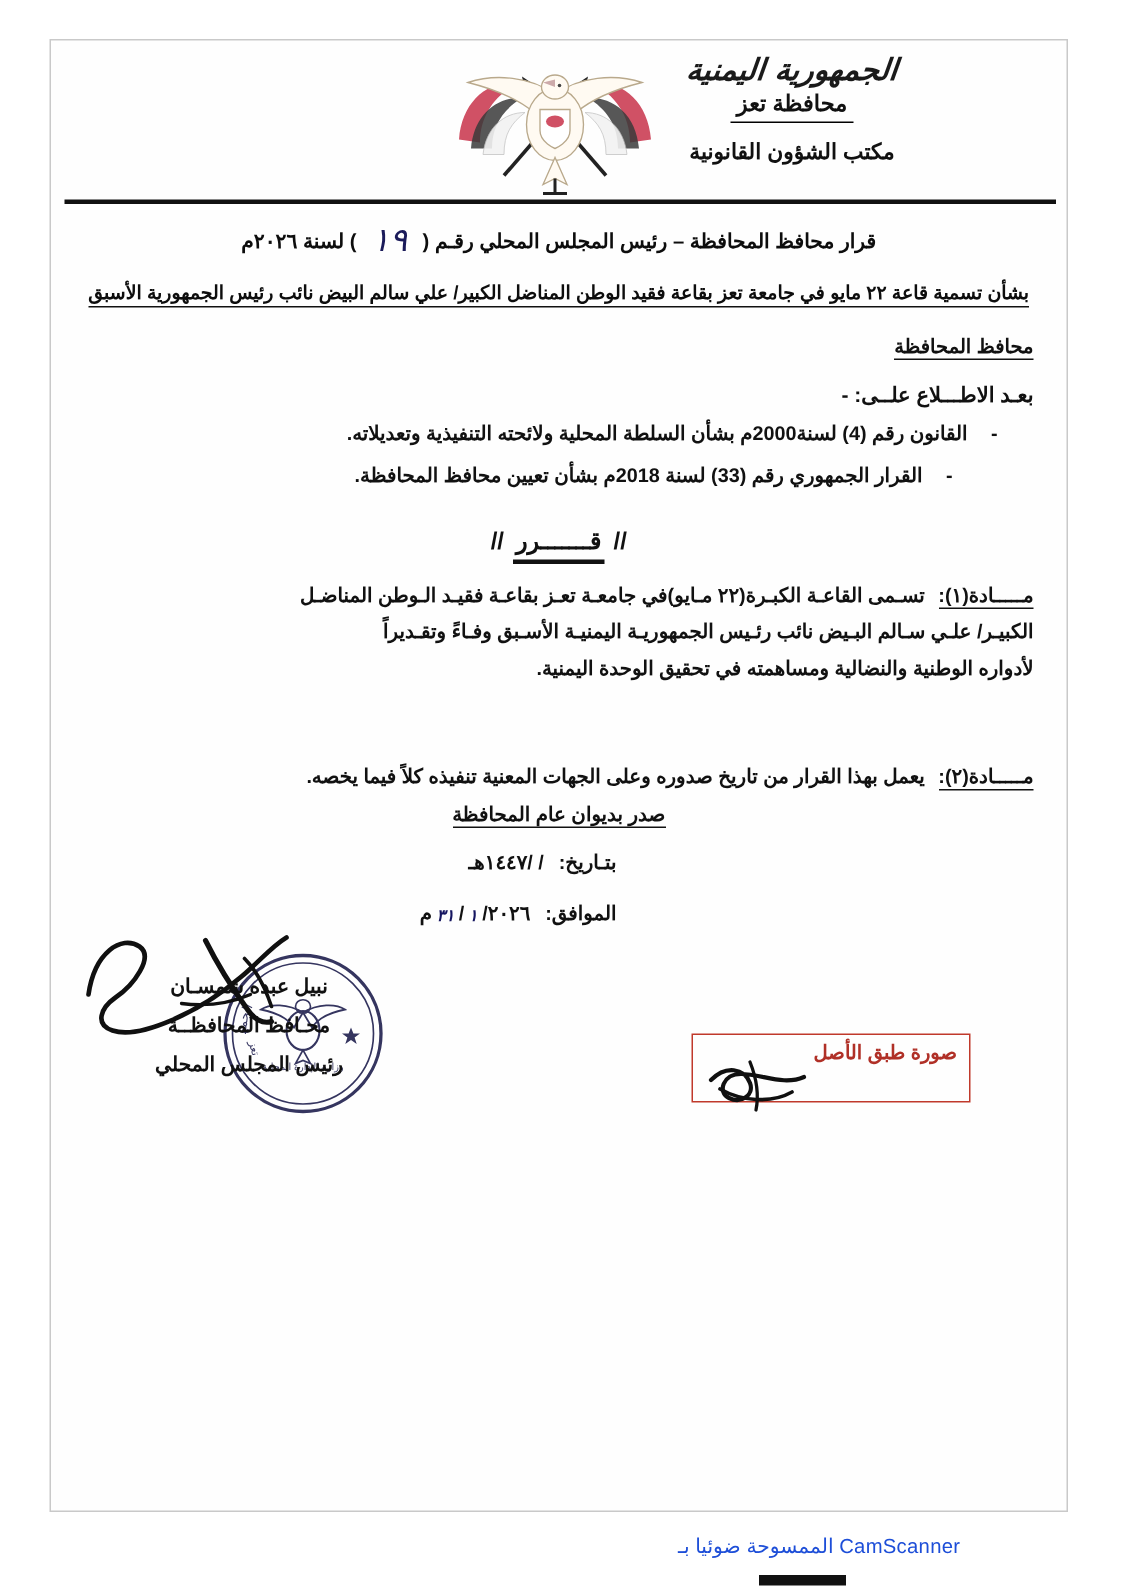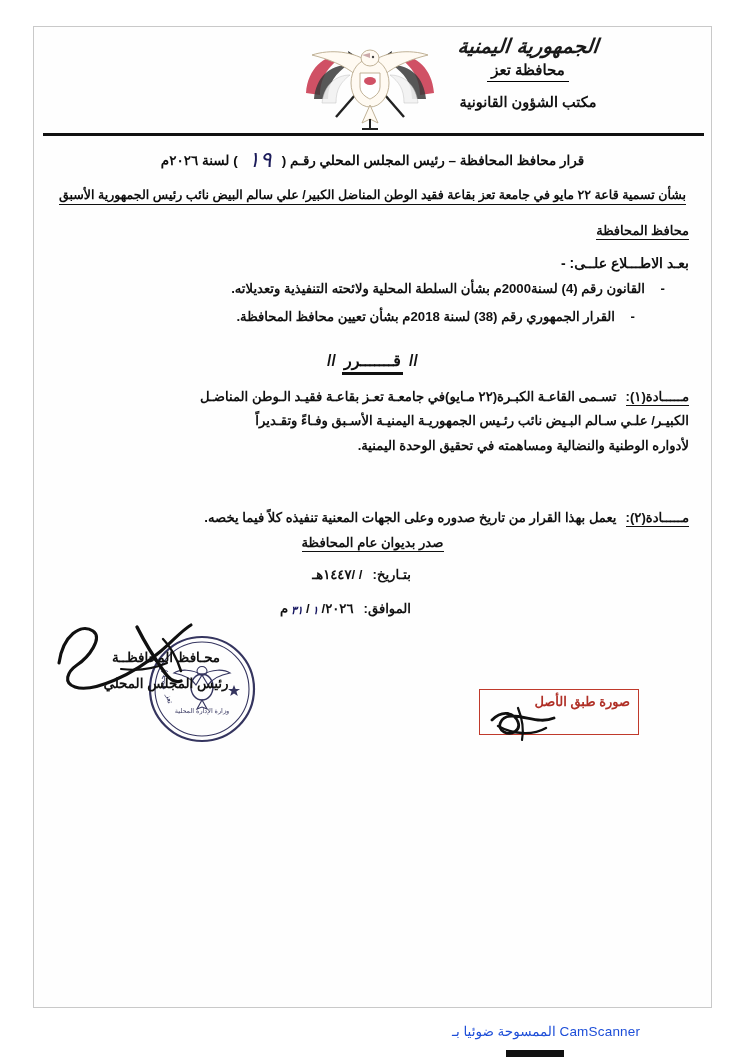--- a/index.html
+++ b/index.html
@@ -295,23 +295,23 @@
     top: 608px;
     width: 108px;
     height: 108px;
     z-index: 2;
     opacity: 0.88;
   }
 
   
   #red-stamp {
     position: absolute;
-    left: 445px;
+    left: 427px;
     top: 662px;
-    width: 160px;
+    width: 186px;
     height: 46px;
     border: 1.6px solid #c0392b;
     box-sizing: border-box;
     z-index: 3;
   }
   #red-stamp-text {
     position: absolute;
     top: 4px;
     right: 8px;
     font-family: "Liberation Sans", sans-serif;
@@ -427,21 +427,21 @@
   <div id="preamble">
     <div id="preamble-lead">بعـد الاطـــلاع علــى: -</div>
 
     <div class="pre-item" id="pre-item-0">
       <span class="dash">-</span>
       <span>القانون رقم (4) لسنة2000م بشأن السلطة المحلية ولائحته التنفيذية وتعديلاته.</span>
     </div>
 
     <div class="pre-item" id="pre-item-1">
       <span class="dash">-</span>
-      <span>القرار الجمهوري رقم (38) لسنة 2018م بشأن تعيين محافظ المحافظة.</span>
+      <span>القرار الجمهوري رقم (33) لسنة 2018م بشأن تعيين محافظ المحافظة.</span>
     </div>
   </div>
 
   <div id="qarrar-wrap">
     <span class="slashes">//</span><span id="qarrar">قـــــــرر</span><span class="slashes">//</span>
   </div>
 
   <div class="article" id="article-1">
     <span class="art-label">مـــــادة(١):</span><span class="art-body">تسـمى القاعـة الكبـرة(٢٢ مـايو)في جامعـة تعـز بقاعـة فقيـد الـوطن المناضـل</span>
     <span class="line-2">الكبيـر/ علـي سـالم البـيض نائب رئـيس الجمهوريـة اليمنيـة الأسـبق وفـاءً وتقـديراً</span>
@@ -490,20 +490,21 @@
   <div id="sig-pen">
     <svg viewBox="0 0 200 90" width="200" height="90" aria-hidden="true">
       <path d="M18 46 C22 18 40 6 52 14 C62 21 48 40 36 48 C26 55 22 66 34 70 C52 76 92 58 120 34 C132 24 140 14 150 8" fill="none" stroke="#101010" stroke-width="3.1" stroke-linecap="round"></path>
       <path d="M96 10 C104 26 114 42 124 56 C128 62 134 66 140 64" fill="none" stroke="#101010" stroke-width="3.4" stroke-linecap="round"></path>
       <path d="M122 22 C130 30 136 42 140 54" fill="none" stroke="#101010" stroke-width="2.4" stroke-linecap="round"></path>
       <path d="M80 52 C96 54 112 52 126 46" fill="none" stroke="#101010" stroke-width="2.2" stroke-linecap="round"></path>
     </svg>
   </div>
 
   <div id="signature-block">
+    <div>نبيل عبده شمسـان</div>
     <div>محـافظ المحافظــة</div>
     <div>رئيس المجلس المحلي</div>
   </div>
 
   <div id="red-stamp">
     <div id="red-stamp-text">صورة طبق الأصل</div>
     <div id="red-stamp-sig">
       <svg viewBox="0 0 96 40" width="96" height="40" aria-hidden="true">
         <path d="M4 16 C14 6 26 8 30 18 C33 26 24 32 16 28 C8 24 12 12 24 12 C38 12 52 20 66 14" fill="none" stroke="#101010" stroke-width="2.8" stroke-linecap="round"></path>
         <path d="M10 22 C24 30 44 32 58 24" fill="none" stroke="#101010" stroke-width="2.4" stroke-linecap="round"></path>

